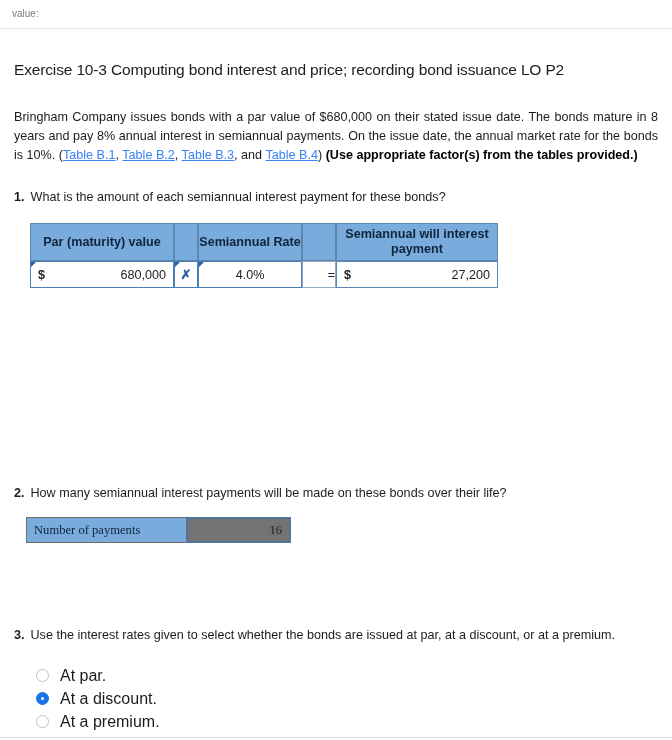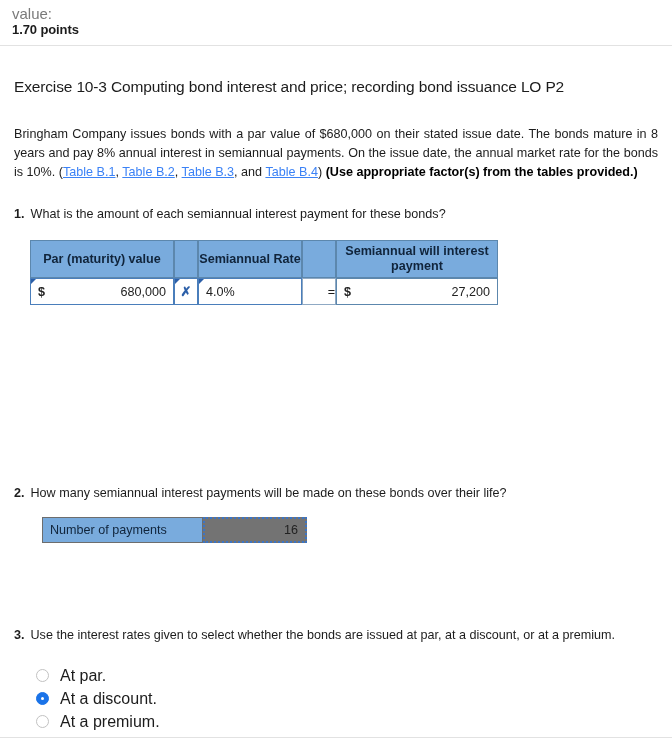--- a/index.html
+++ b/index.html
@@ -14,21 +14,21 @@
     color: #222222;
     overflow: hidden;
     position: relative;
   }
 
   
   .value-bar {
     padding: 7px 0 0 12px;
   }
   .value-label {
-    font-size: 15px;
+    font-size: 10px;
     color: #7a7a7a;
     line-height: 14px;
   }
   .value-points {
     font-size: 13px;
     font-weight: bold;
     color: #1c1c1c;
     line-height: 17px;
     letter-spacing: -0.1px;
   }
@@ -135,21 +135,21 @@
     white-space: nowrap;
   }
   .money-cell .sym {
     float: left;
     font-weight: bold;
   }
   .money-cell .amt {
     display: block;
     text-align: right;
   }
-  .center-val { text-align: left; padding: 0 7px; }
+  .center-val { text-align: center; padding: 0 7px; }
 
   .op-mult {
     width: 22px;
     text-align: center;
     color: #2c5fa8;
     font-weight: bold;
     font-size: 13px;
   }
   .op-eq {
     border: 1px solid #8fa9c4;
@@ -161,24 +161,25 @@
     color: #1c1c1c;
   }
   .res-cell {
     background: #ffffff;
     border: 1px solid #5c87ad;
     height: 25px;
   }
 
   
   .pay-table {
-    margin: 14px 0 0 42px;
+    margin: 14px 0 0 26px;
     border-collapse: separate;
     border-spacing: 0;
     font-size: 12.6px;
+    font-family: Liberation Serif, serif;
   }
   .pay-label {
     background: #79abdd;
     border: 1px solid #6d6d6d;
     color: #10243b;
     text-align: left;
     padding: 0 7px;
     height: 24px;
     width: 145px;
   }
@@ -229,21 +230,20 @@
     top: 737px;
     height: 1px;
     background: #e2e2e2;
   }
 </style>
 </head>
 <body>
 
 <div class="value-bar">
   <div class="value-label">value:</div>
-  <div class="value-points">1.70 points</div>
 </div>
 <div class="top-divider"></div>
 
 <div class="exercise-title">Exercise 10-3 Computing bond interest and price; recording bond issuance LO P2</div>
 
 <div class="intro">
   <span>Bringham Company issues bonds with a par value of $680,000 on their stated issue date. The bonds mature in 8 years and pay 8% annual interest in semiannual payments. On the issue date, the annual market rate for the bonds is 10%. (</span><a class="tbl-link" href="#">Table B.1</a><span>, </span><a class="tbl-link" href="#">Table B.2</a><span>, </span><a class="tbl-link" href="#">Table B.3</a><span>, and </span><a class="tbl-link" href="#">Table B.4</a><span>) </span><span class="red-bold">(Use appropriate factor(s) from the tables provided.)</span>
 </div>
 
 <div id="q1-block">

